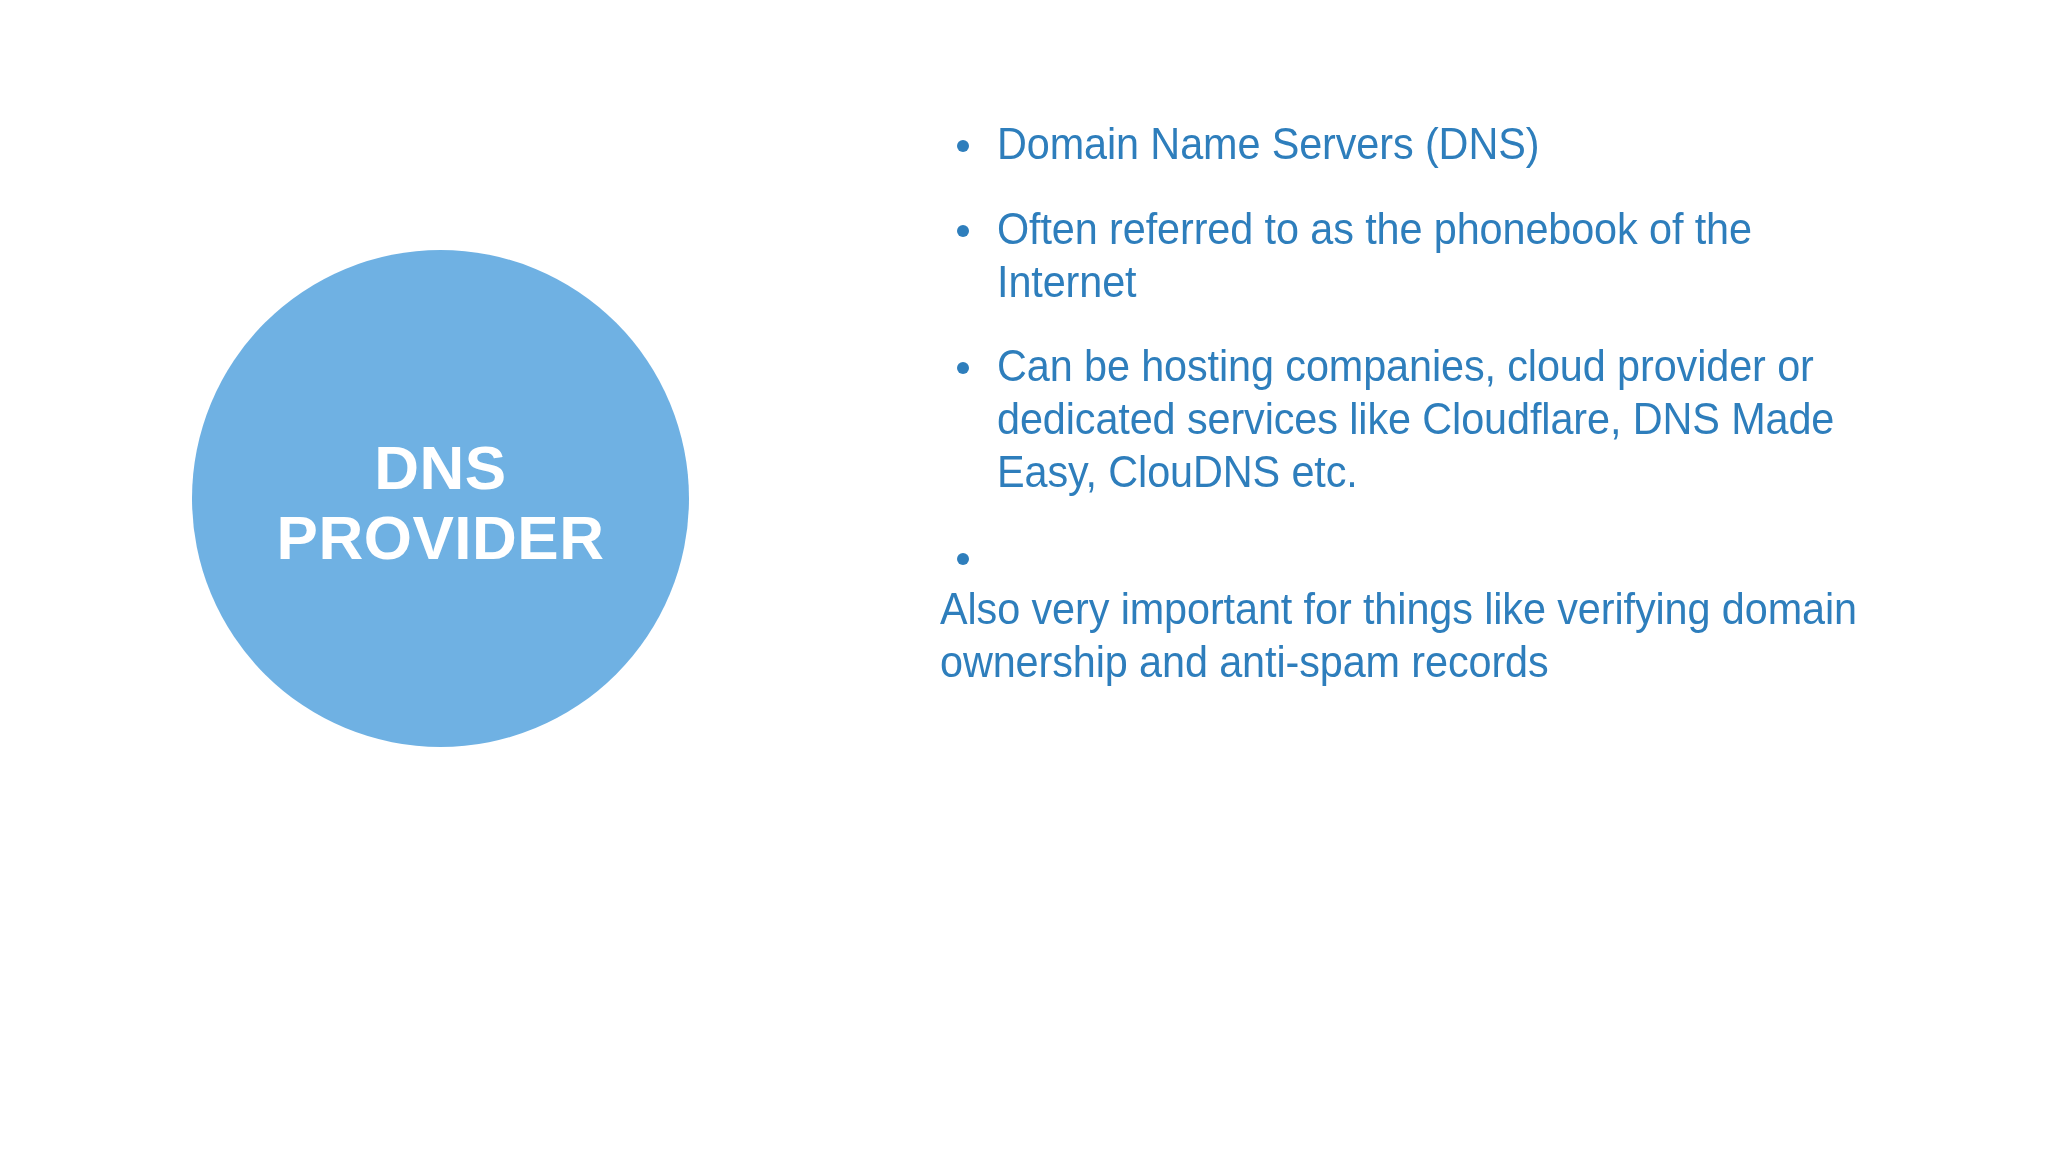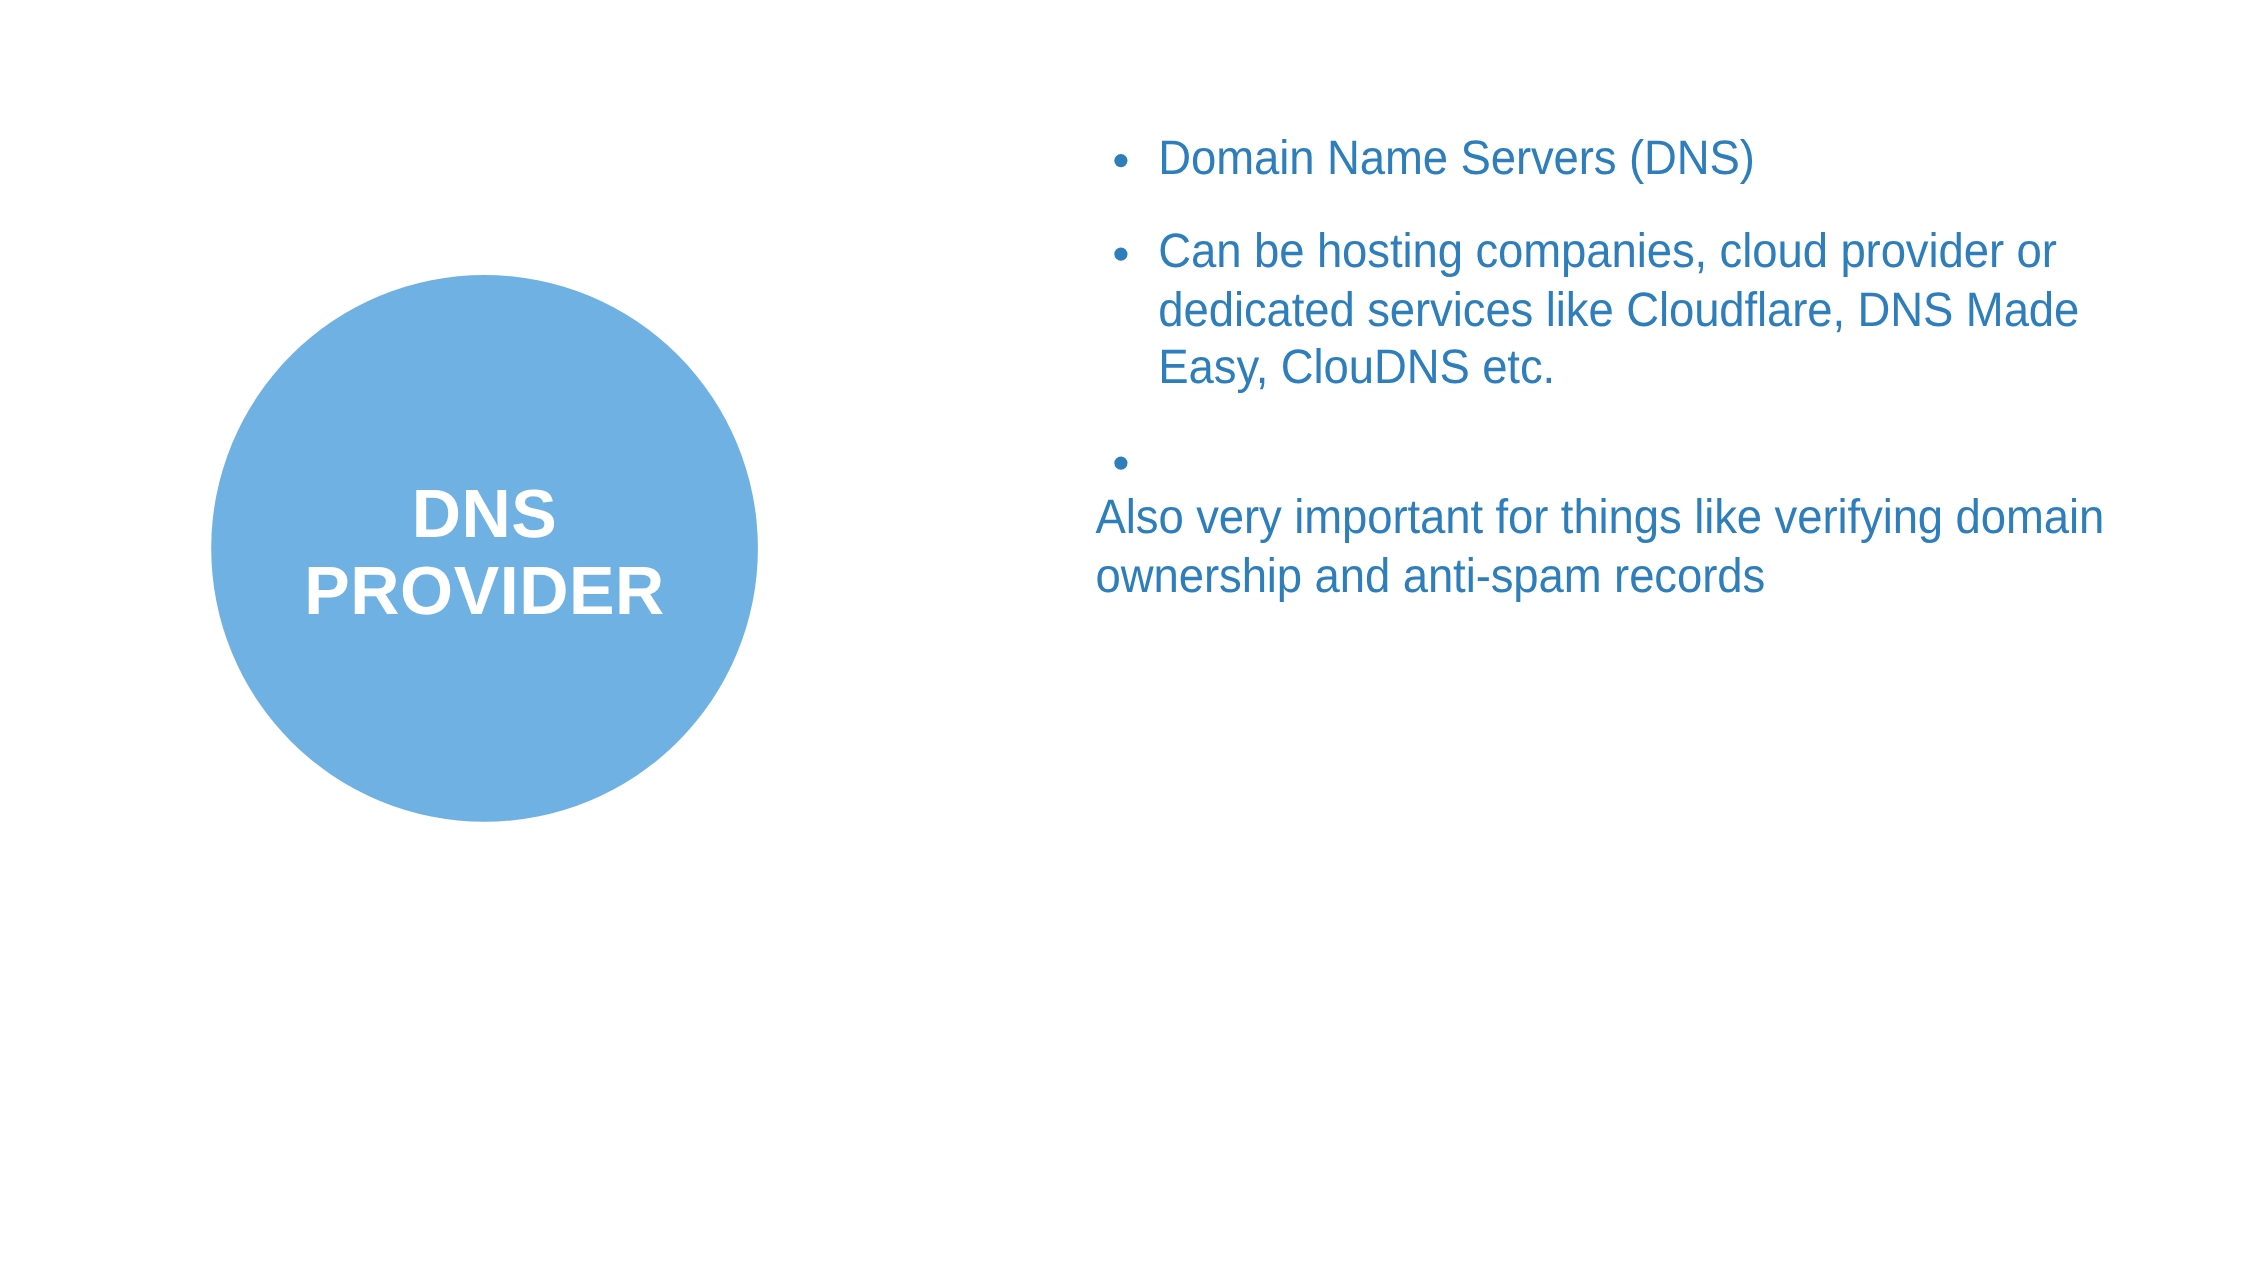--- a/index.html
+++ b/index.html
@@ -43,21 +43,21 @@
     line-height: 1.12;
     letter-spacing: 0.5px;
     text-align: center;
     white-space: pre-line;
     margin-top: 8px;
   }
 
   
   .bullets {
     position: absolute;
-    left: 996px;
+    left: 940px;
     top: 118px;
     width: 1000px;
     margin: 0;
     padding: 0;
     list-style: none;
   }
   .bullet-item {
     position: relative;
     display: flex;
     align-items: flex-start;
@@ -106,20 +106,24 @@
 PROVIDER</div>
   </div>
 
   <ul class="bullets">
 
     <li class="bullet-item">
       <span class="bullet-dot"></span>
       <span class="bullet-text">Domain Name Servers (DNS)</span>
     </li>
 
+    <li class="bullet-item">
+      <span class="bullet-dot"></span>
+      <span class="bullet-text">Often referred to as the phonebook of the Internet</span>
+    </li>
 
 
     <li class="bullet-item">
       <span class="bullet-dot"></span>
       <span class="bullet-text">Can be hosting companies, cloud provider or dedicated services like Cloudflare, DNS Made Easy, ClouDNS etc.</span>
     </li>
 
 
     <li class="bullet-item">
       <span class="bullet-dot"></span>

